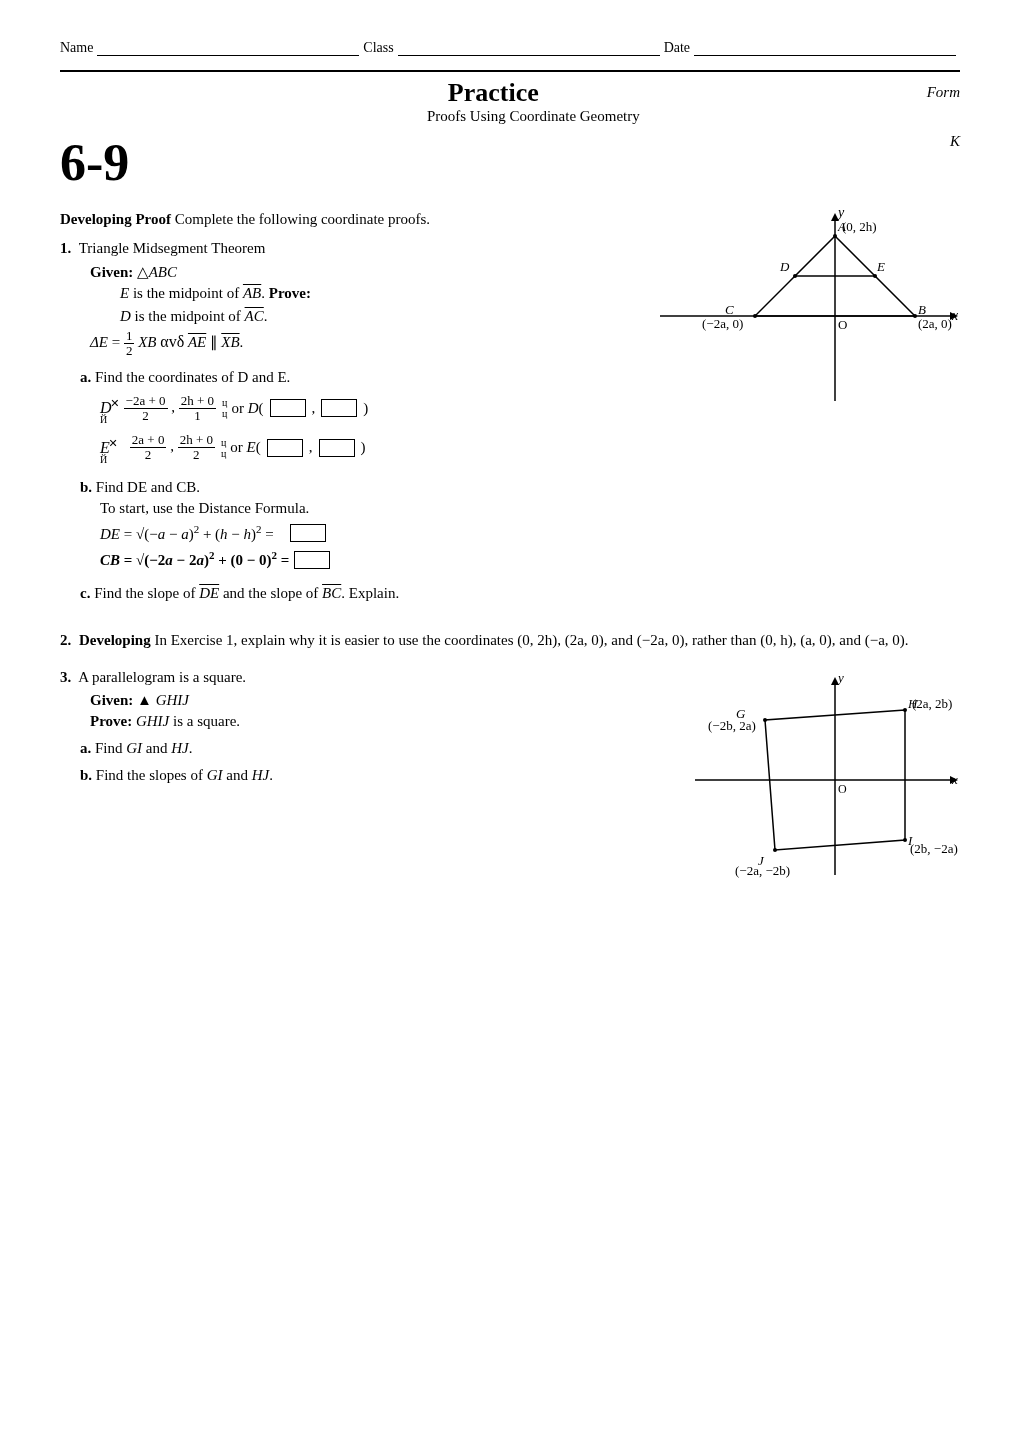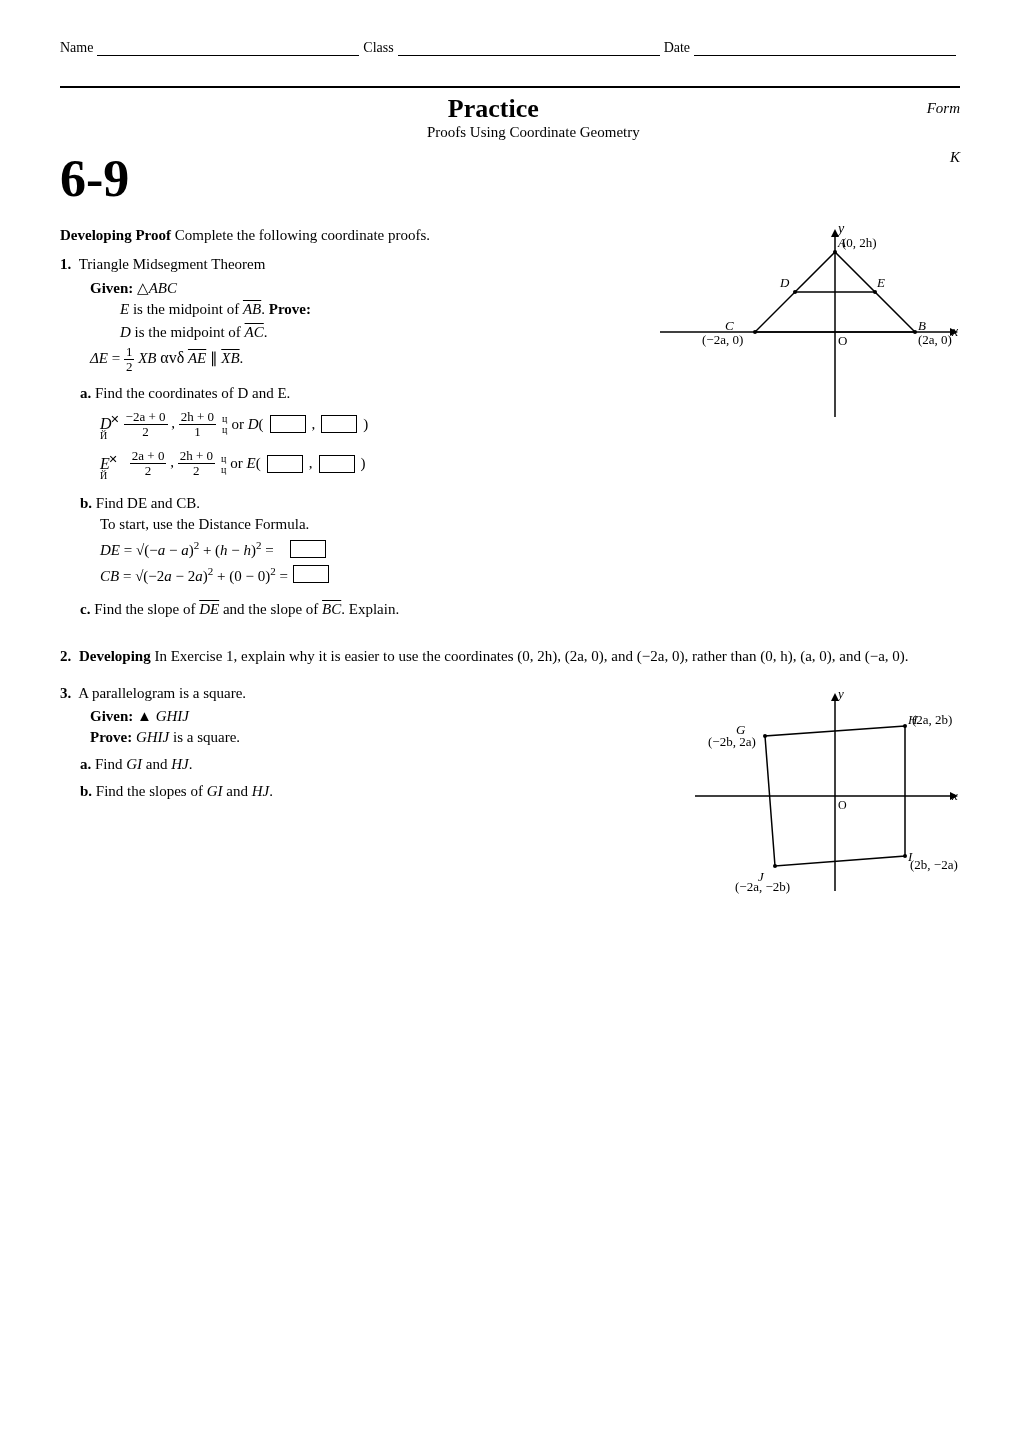--- a/index.html
+++ b/index.html
@@ -9,21 +9,21 @@
       font-size: 15px;
       color: #000;
       width: 1020px;
       min-height: 1443px;
       padding: 40px 60px;
     }
     .header-line {
       display: flex;
       align-items: flex-end;
       gap: 0;
-      margin-bottom: 30px;
+      margin-bottom: 14px;
       font-size: 14px;
     }
     .header-label { font-size: 14px; }
     .header-blank {
       border-bottom: 1px solid #000;
       flex: 1;
       margin: 0 4px 0 4px;
       min-width: 40px;
     }
     .header-class-blank { min-width: 100px; }
@@ -329,21 +329,21 @@
   </div>
   <div style="margin-left:40px; margin-top:4px;">
     <span>To start, use the Distance Formula.</span>
   </div>
 
   <div style="margin-left:40px; margin-top:6px; font-size:15px; display:flex; align-items:center; gap:14px;">
     <span><span class="italic">DE</span> = √(−<span class="italic">a</span> − <span class="italic">a</span>)<sup>2</sup> + (<span class="italic">h</span> − <span class="italic">h</span>)<sup>2</sup> = </span>
     <span class="answer-box"></span>
   </div>
 
-  <div style="margin-left:40px; margin-top:6px; font-size:15px; display:flex; align-items:flex-start; gap:3px;">
+  <div style="margin-left:40px; margin-top:6px; font-size:15px; display:flex; align-items:flex-end; gap:3px;font-weight:bold;">
     <span><span class="italic">CB</span> = √(−2<span class="italic">a</span> − 2<span class="italic">a</span>)<sup>2</sup> + (0 − 0)<sup>2</sup> = </span>
     <span class="answer-box"></span>
   </div>
 
   <div class="sub-problem" style="margin-top:16px;">
     <span class="sub-label">c.</span>
     <span> Find the slope of <span class="overline italic">DE</span> and the slope of <span class="overline italic">BC</span>. Explain.</span>
   </div>
 </div>
 

